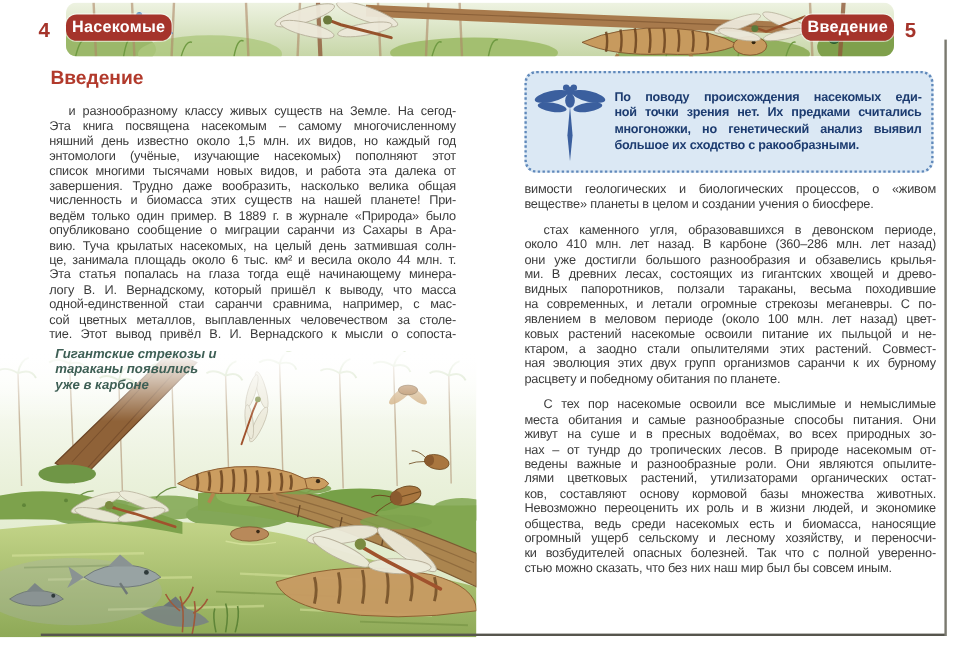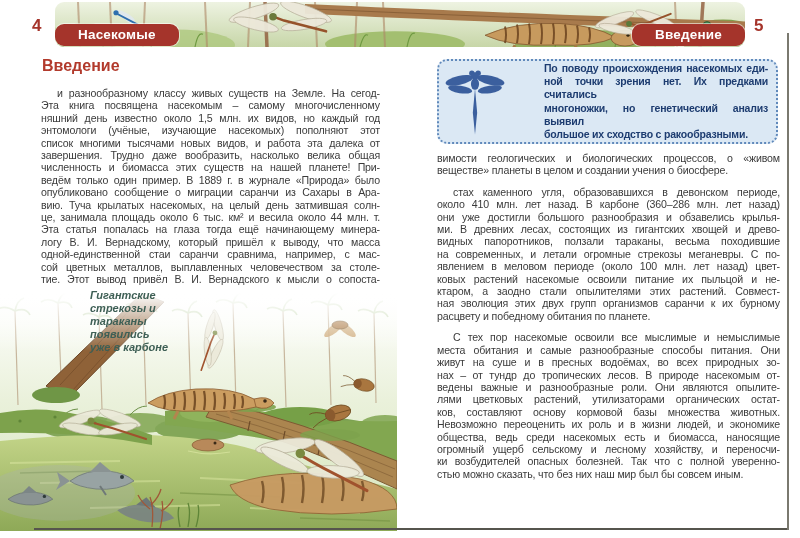--- a/index.html
+++ b/index.html
@@ -6,47 +6,47 @@
   .sheet {
     position:relative; width:800px; height:538px; background:#ffffff;
     overflow:hidden; font-family:"Liberation Sans", sans-serif;
   }
   
   .banner { position:absolute; left:55px; top:2px; width:690px; height:45px;
             border-radius:9px; overflow:hidden; }
   .banner svg { display:block; width:100%; height:100%; }
   .page-num { position:absolute; top:16px; font-weight:bold; font-size:17px; color:#a5342b; }
   .num-left { left:32px; } .num-right { left:754px; }
-  .tab { position:absolute; top:24px; background:#a5342b; color:#ffffff; font-weight:bold;
-         font-size:13.5px; padding:3px 23px 4px; border-radius:9px; letter-spacing:.2px;
+  .tab { position:absolute; top:12px; background:#a5342b; color:#ffffff; font-weight:bold;
+         font-size:13.5px; padding:3px 5px 4px; border-radius:9px; letter-spacing:.2px;
          box-shadow:0 0 0 1px rgba(255,255,255,.55); }
   .tab-left { left:55px; } .tab-right { right:55px; }
 
   
   .heading { position:absolute; left:42px; top:57px; font-size:16px; font-weight:bold; color:#b23a2c; }
   .body-col { position:absolute; font-size:10.6px; line-height:12.4px; color:#3b3b3b; letter-spacing:-0.15px; }
   .left-col  { left:41px;  top:87px;  width:339px; }
   .right-col { left:437px; top:152px; width:343px; }
   .tline { text-align:justify; text-align-last:justify; }
   .tline.last { text-align-last:left; }
   .left-col .tline.last { text-align-last:justify; } 
   .para.indent .tline:first-child { text-indent:16px; }
   .para + .para { margin-top:9px; }
 
   .caption { position:absolute; left:46px; top:289px; width:160px; font-style:italic;
              font-weight:bold; font-size:11px; line-height:13px; color:#3e5f55; z-index:3; }
-  .caption .tline { text-align:left; text-align-last:left;margin-left:44px; }
+  .caption .tline { text-align:left; text-align-last:left; }
 
   
   .infobox { position:absolute; left:437px; top:59px; width:341px; height:85px;
              background:#dbe8f4; border:2px dotted #6089bb; border-radius:10px;
              box-sizing:border-box; display:flex; align-items:center; padding:5px 8px 5px 5px; }
   .infobox .dragonfly { width:62px; height:72px; flex:0 0 auto; margin-right:6px; }
   .infobox .ibtext { font-size:10.5px; font-weight:bold; color:#1d3c70;
-                     line-height:13.2px; letter-spacing:-0.2px; width:100%;margin-left:32px; }
+                     line-height:13.2px; letter-spacing:-0.2px; width:100%; }
 
   
   .illustration { position:absolute; left:0; top:293px; width:397px; height:238px; z-index:1; }
   .illustration svg { display:block; width:100%; height:100%; }
 
   
   .edge-bottom { position:absolute; left:34px; top:528px; width:754px; height:2px;
                  background:#56554d; z-index:5; }
   .edge-right  { position:absolute; left:787px; top:33px; width:2px; height:497px;
                  background:#7a796f; z-index:5; }

